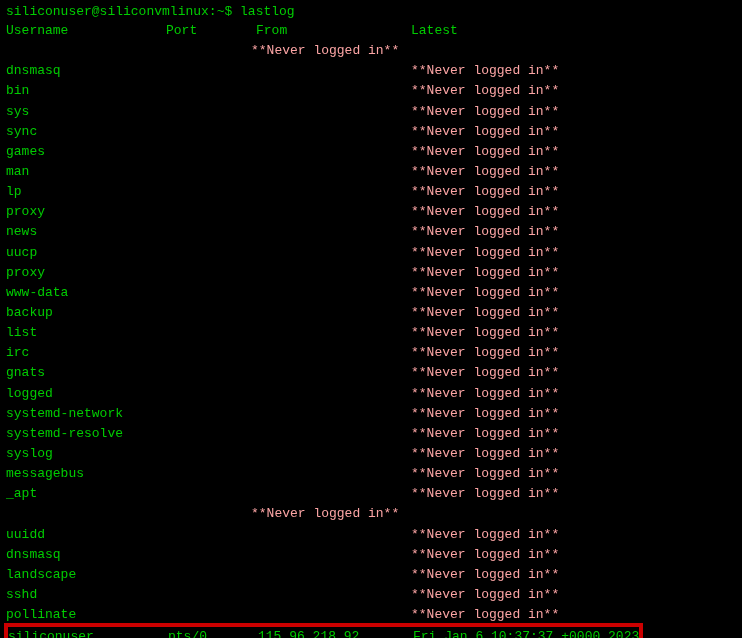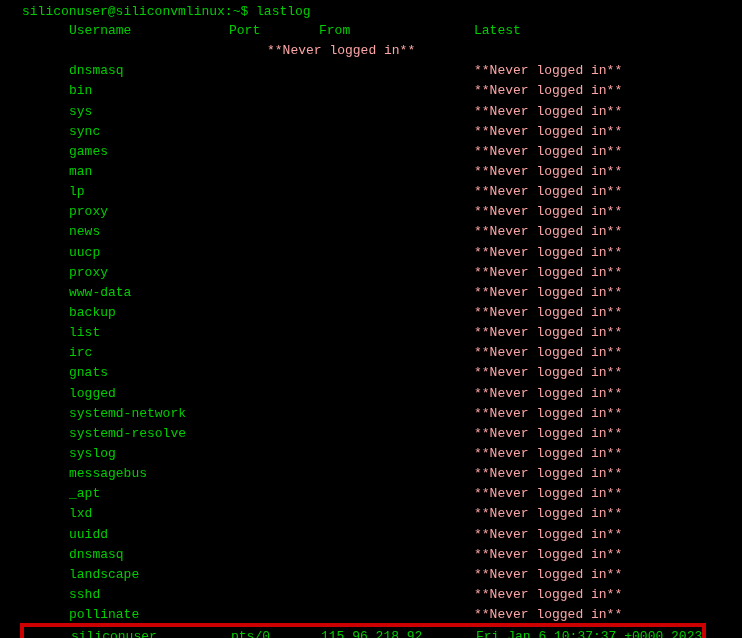--- a/index.html
+++ b/index.html
@@ -13,41 +13,40 @@
       font-family: 'Courier New', Courier, monospace;
       font-size: 13px;
       width: 742px;
       height: 638px;
       overflow: hidden;
     }
     .terminal {
       width: 742px;
       height: 638px;
       background: #000000;
-      padding: 4px 22px;
+      padding: 4px 6px;
       overflow: hidden;
     }
     .prompt-line {
       color: #00cc00;
       white-space: nowrap;
       margin-bottom: 2px;
     }
     .prompt-user {
       color: #00cc00;
     }
     .header-line {
       display: flex;
       white-space: nowrap;
       line-height: 1.55;
     }
     .col-username {
       display: inline-block;
       width: 160px;
       min-width: 160px;
-      margin-left: 47px;
     }
     .col-port {
       display: inline-block;
       width: 90px;
       min-width: 90px;
     }
     .col-from {
       display: inline-block;
       width: 155px;
       min-width: 155px;
@@ -220,21 +219,20 @@
         <span class="col-from"></span>
         <span class="col-latest never-logged">**Never logged in**</span>
       </div>
       <div class="data-row">
         <span class="col-username">_apt</span>
         <span class="col-port"></span>
         <span class="col-from"></span>
         <span class="col-latest never-logged">**Never logged in**</span>
       </div>
       <div class="data-row">
-        <span class="col-username">lxd</span>
         <span class="col-port"></span>
         <span class="col-from"></span>
         <span class="col-latest never-logged">**Never logged in**</span>
       </div>
       <div class="data-row">
         <span class="col-username">uuidd</span>
         <span class="col-port"></span>
         <span class="col-from"></span>
         <span class="col-latest never-logged">**Never logged in**</span>
       </div>

